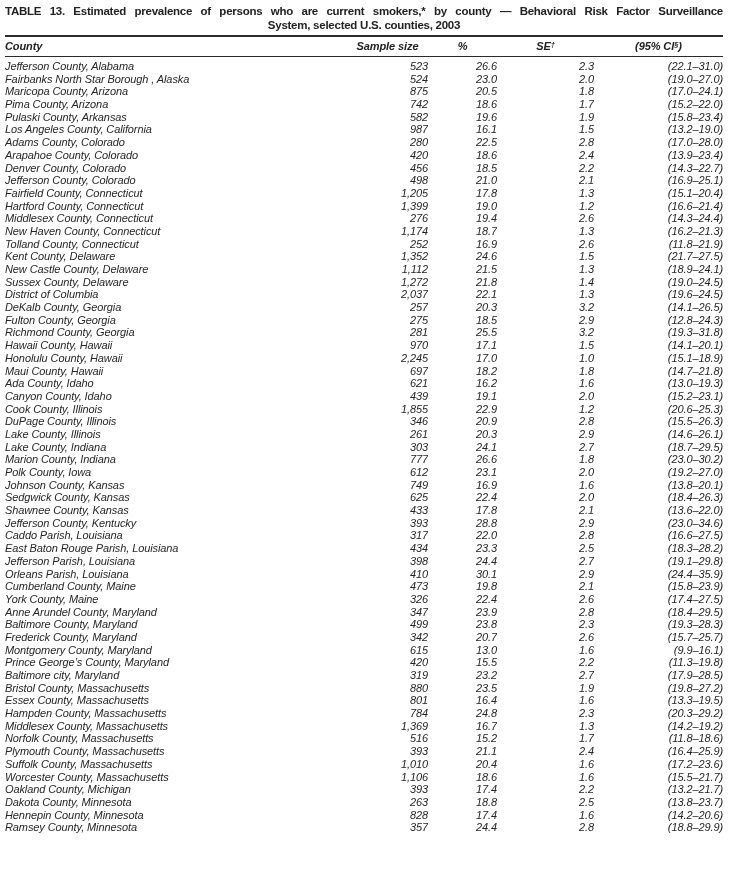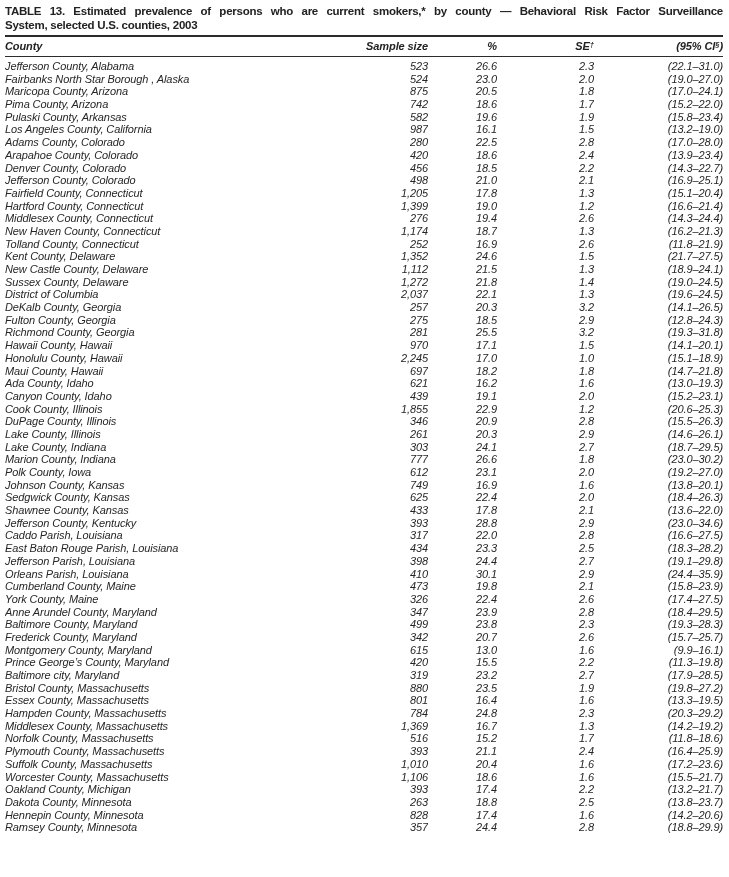--- a/index.html
+++ b/index.html
@@ -27,21 +27,21 @@
     line-height: 13.5px;
     letter-spacing: -0.25px;
     color: #222222;
     margin-bottom: 3px;
   }
   .title .line1 {
     text-align: justify;
     text-align-last: justify;
   }
   .title .line2 {
-    text-align: left;
+    text-align: center;
   }
   table.data-table {
     width: 718px;
     border-collapse: collapse;
     table-layout: fixed;
     font-size: 11px;
     letter-spacing: -0.1px;
     color: #262626;
     font-style: italic;
   }
@@ -53,21 +53,21 @@
   thead th {
     font-weight: bold;
     font-size: 11px;
     color: #222222;
     border-top: 2px solid #2b2b2b;
     border-bottom: 1.4px solid #2b2b2b;
     padding: 3px 0 4px 0;
     white-space: nowrap;
   }
   thead th.left  { text-align: left; }
-  thead th.right { text-align: right; }
+  thead th.right { }
   tbody td {
     padding: 0;
     line-height: 12.68px;
     height: 12.68px;
     white-space: nowrap;
     overflow: hidden;
   }
   tbody td.left  { text-align: left; }
   tbody td.right { text-align: right; }
   tbody tr:first-child td { padding-top: 3px; }

